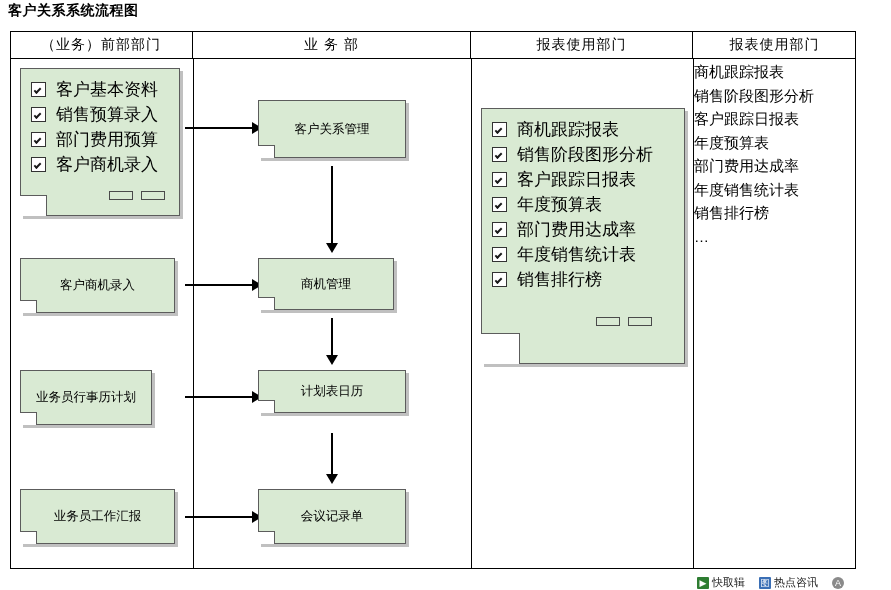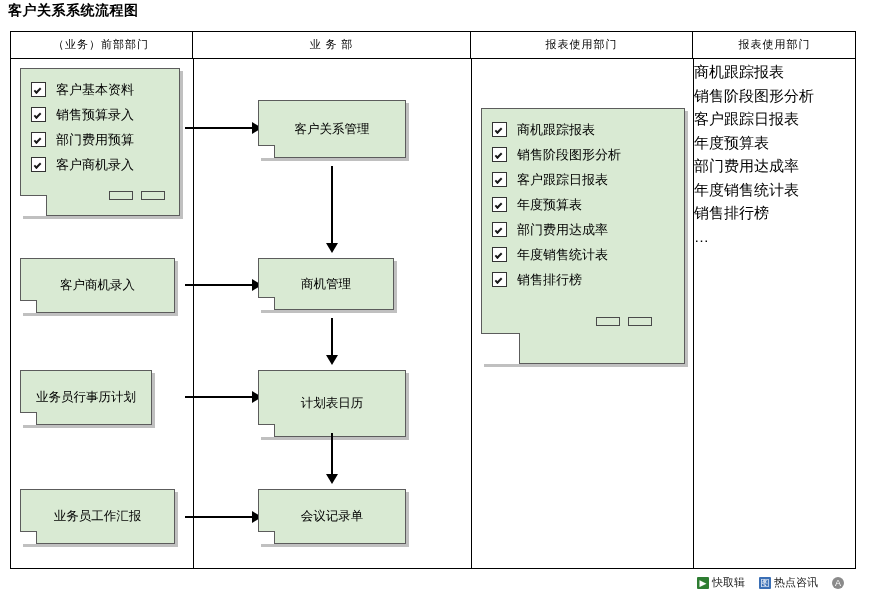--- a/index.html
+++ b/index.html
@@ -41,23 +41,22 @@
     box-sizing: border-box;
     border-bottom: 1px solid #000;
     display: flex;
   }
   .head-cell {
     box-sizing: border-box;
     border-right: 1px solid #000;
     display: flex;
     align-items: center;
     justify-content: center;
-    font-size: 11px;
+    font-size: 14px;
     letter-spacing: 1px;
-    font-family: Liberation Serif, serif;
   }
   .head-cell:last-child { border-right: none; }
   .col-divider {
     position: absolute;
     top: 59px;
     width: 1px;
     height: 510px;
     background: #000;
   }
 
@@ -73,21 +72,21 @@
     position: absolute;
     left: -1px;
     bottom: -1px;
     background: #ffffff;
     border-right: 1px solid #5c5c5c;
     border-top: 1px solid #5c5c5c;
   }
 
   .chk-list {
     position: absolute;
-    font-size: 13px;
+    font-size: 17px;
     line-height: 25px;
   }
   .chk-row {
     display: flex;
     align-items: center;
     height: 25px;
   }
   .chk {
     width: 13px;
     height: 13px;
@@ -290,21 +289,21 @@
 <div class="arrow-h" style="left:185px; top:516px; width:68px;"></div>
 
 <div class="proc" style="left:258px; top:100px; width:148px; height:58px;">
   <span class="notch"></span>
   <span>客户关系管理</span>
 </div>
 <div class="proc" style="left:258px; top:258px; width:136px; height:52px;">
   <span class="notch"></span>
   <span>商机管理</span>
 </div>
-<div class="proc" style="left:258px; top:370px; width:148px; height:67px;">
+<div class="proc" style="left:258px; top:370px; width:148px; height:43px;">
   <span class="notch"></span>
   <span>计划表日历</span>
 </div>
 <div class="proc" style="left:258px; top:489px; width:148px; height:55px;">
   <span class="notch"></span>
   <span>会议记录单</span>
 </div>
 
 <div class="arrow-v" style="left:331px; top:166px; height:78px;"></div>
 <div class="arrow-v" style="left:331px; top:318px; height:38px;"></div>

